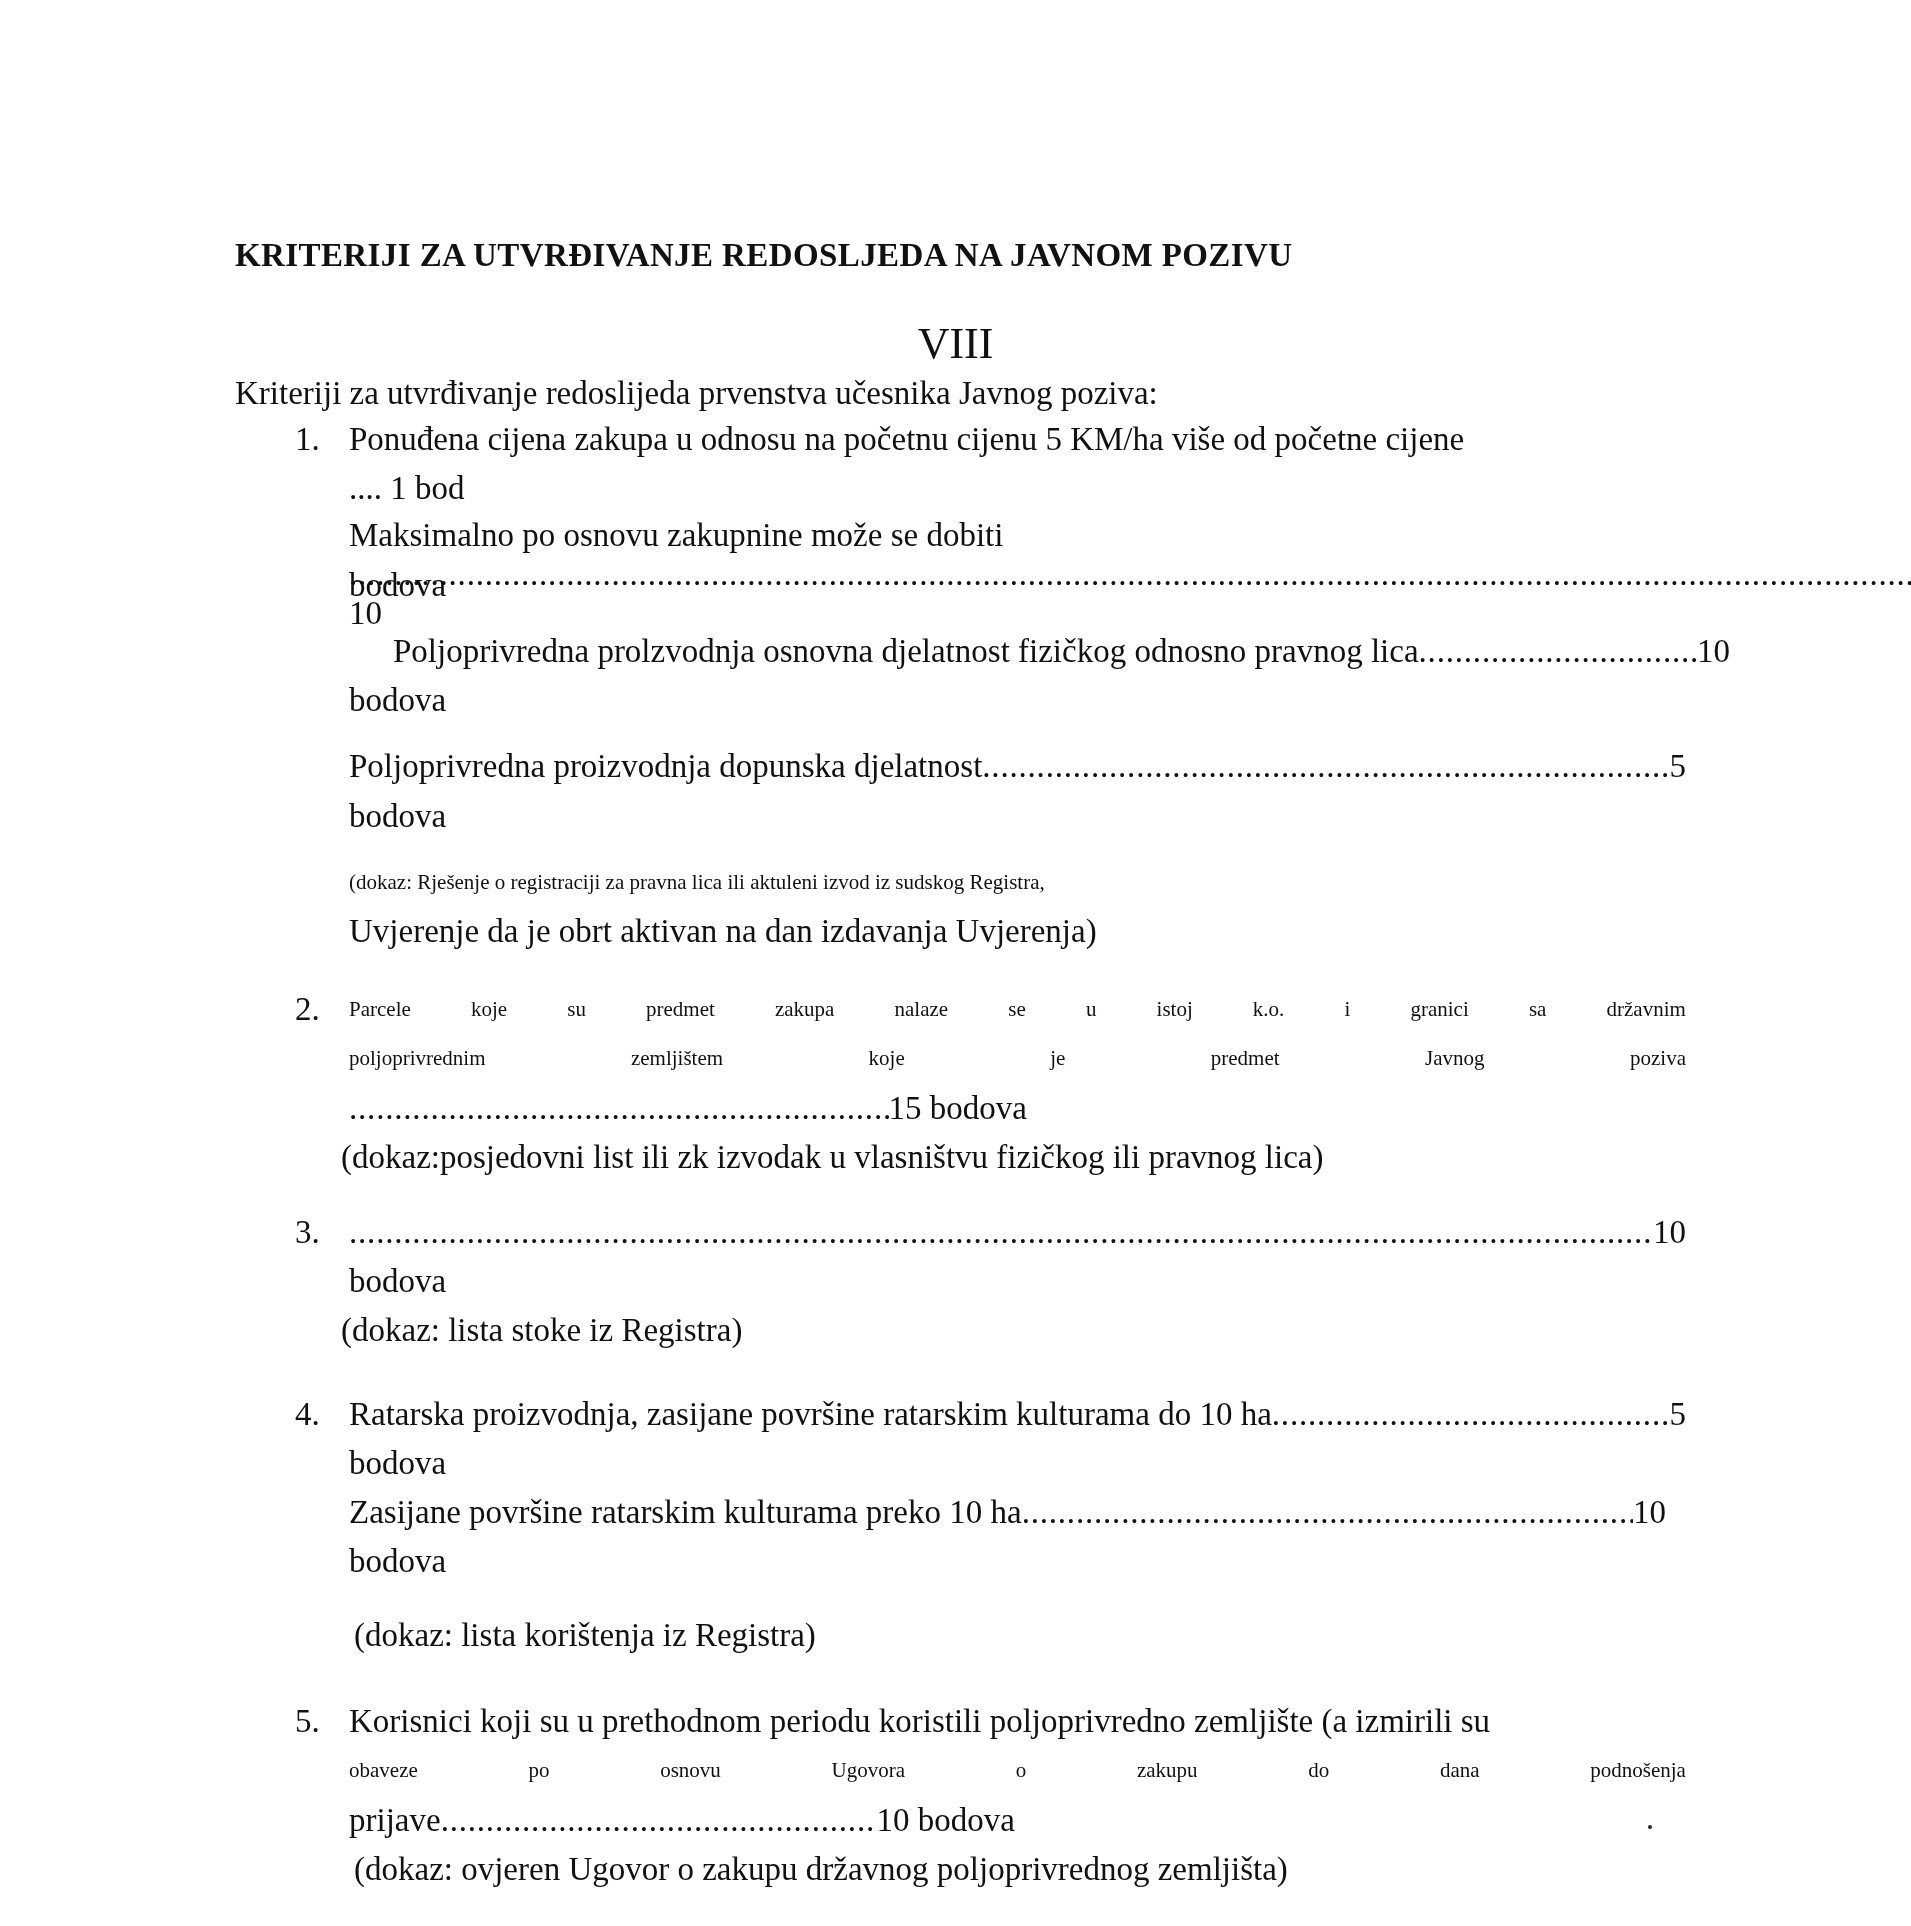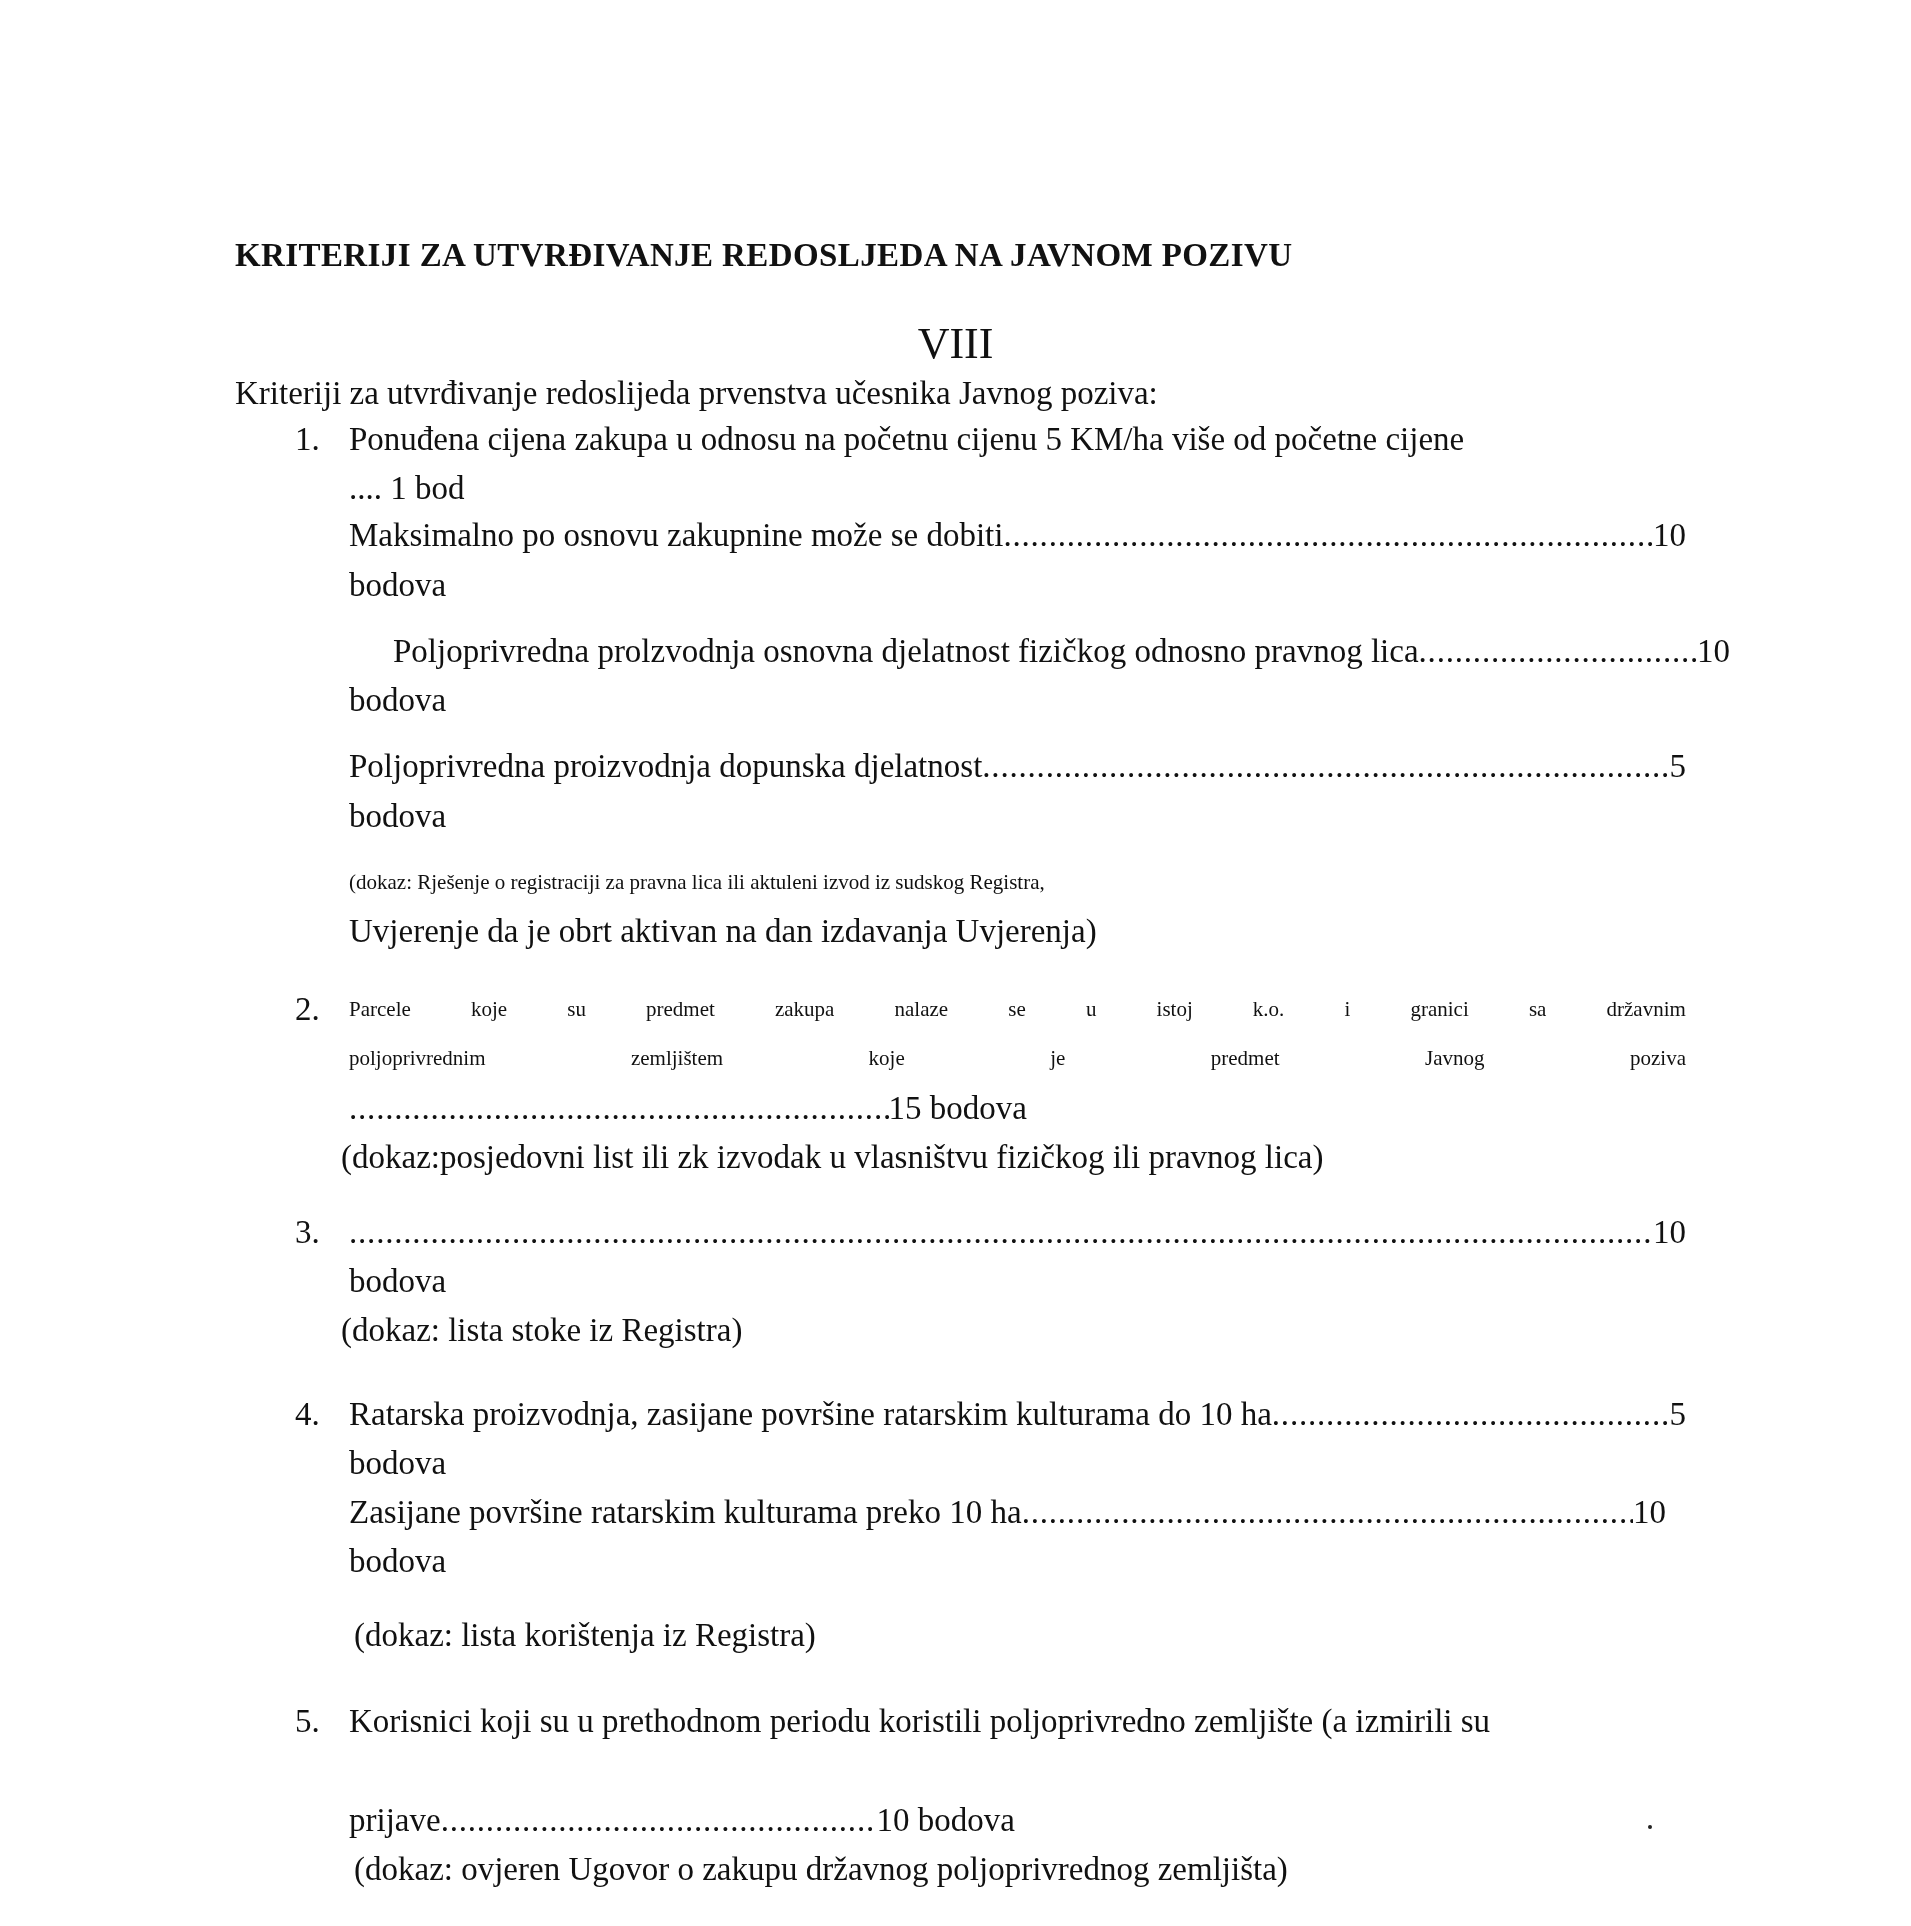--- a/index.html
+++ b/index.html
@@ -25,21 +25,21 @@
 <div class="page">
 
   <div class="t h" style="left:235px; top:236px;">KRITERIJI ZA UTVRĐIVANJE REDOSLJEDA NA JAVNOM POZIVU</div>
   <div class="c" style="top:324px;">VIII</div>
   <div class="t" style="left:235px; top:374px;">Kriteriji za utvrđivanje redoslijeda  prvenstva učesnika Javnog poziva:</div>
 
   <div class="num" style="left:295px; top:420px;">1.</div>
   <div class="t" style="left:349px; top:420px;">Ponuđena cijena zakupa u odnosu na početnu cijenu 5 KM/ha više od početne cijene</div>
   <div class="t" style="left:349px; top:469px;">.... 1 bod</div>
 
-  <div class="lead" style="left:349px; top:516px; width:1337px;">
+  <div class="lead" style="left:349px; top:516px; width:1337px;flex-direction:column;">
     <span>Maksimalno po  osnovu zakupnine može se dobiti </span>
     <span class="dots"></span>
     <span>10</span>
   </div>
   <div class="t" style="left:349px; top:566px;">bodova</div>
 
   <div class="lead" style="left:349px; top:632px; width:1337px;margin-left:44px;">
     <span>Poljoprivredna prolzvodnja osnovna djelatnost fizičkog odnosno pravnog lica </span>
     <span class="dots"></span>
     <span>10</span>
@@ -108,20 +108,31 @@
   <div class="lead" style="left:349px; top:1493px; width:1317px;">
     <span>Zasijane površine ratarskim kulturama preko 10  ha </span>
     <span class="dots"></span>
     <span>10</span>
   </div>
   <div class="t" style="left:349px; top:1542px;">bodova</div>
   <div class="t" style="left:354px; top:1616px;">(dokaz: lista korištenja iz Registra)</div>
 
   <div class="num" style="left:295px; top:1702px;">5.</div>
   <div class="t" style="left:349px; top:1702px;">Korisnici koji su u prethodnom periodu koristili poljoprivredno zemljište (a izmirili su</div>
+  <div class="just" style="left:349px; top:1751px; width:1337px;">
+    <span>obaveze</span>
+    <span>po</span>
+    <span>osnovu</span>
+    <span>Ugovora</span>
+    <span>o</span>
+    <span>zakupu</span>
+    <span>do</span>
+    <span>dana</span>
+    <span>podnošenja</span>
+  </div>
   <div class="lead" style="left:349px; top:1801px; width:666px;">
     <span>prijave</span>
     <span class="dots"></span>
     <span>10 bodova</span>
   </div>
   <div class="speck" style="left:1648px; top:1825px;"></div>
   <div class="t" style="left:354px; top:1850px;">(dokaz: ovjeren Ugovor o zakupu državnog poljoprivrednog zemljišta)</div>
 
 </div>
 

